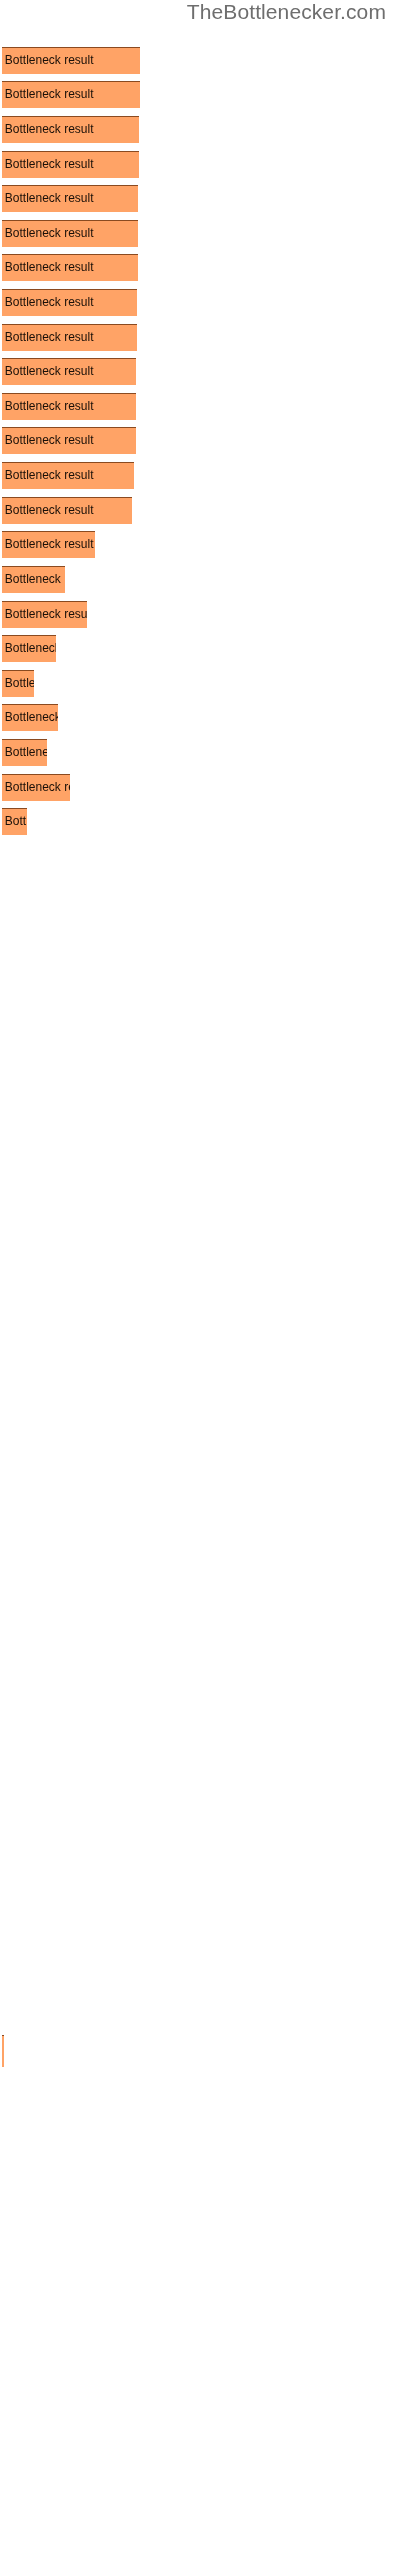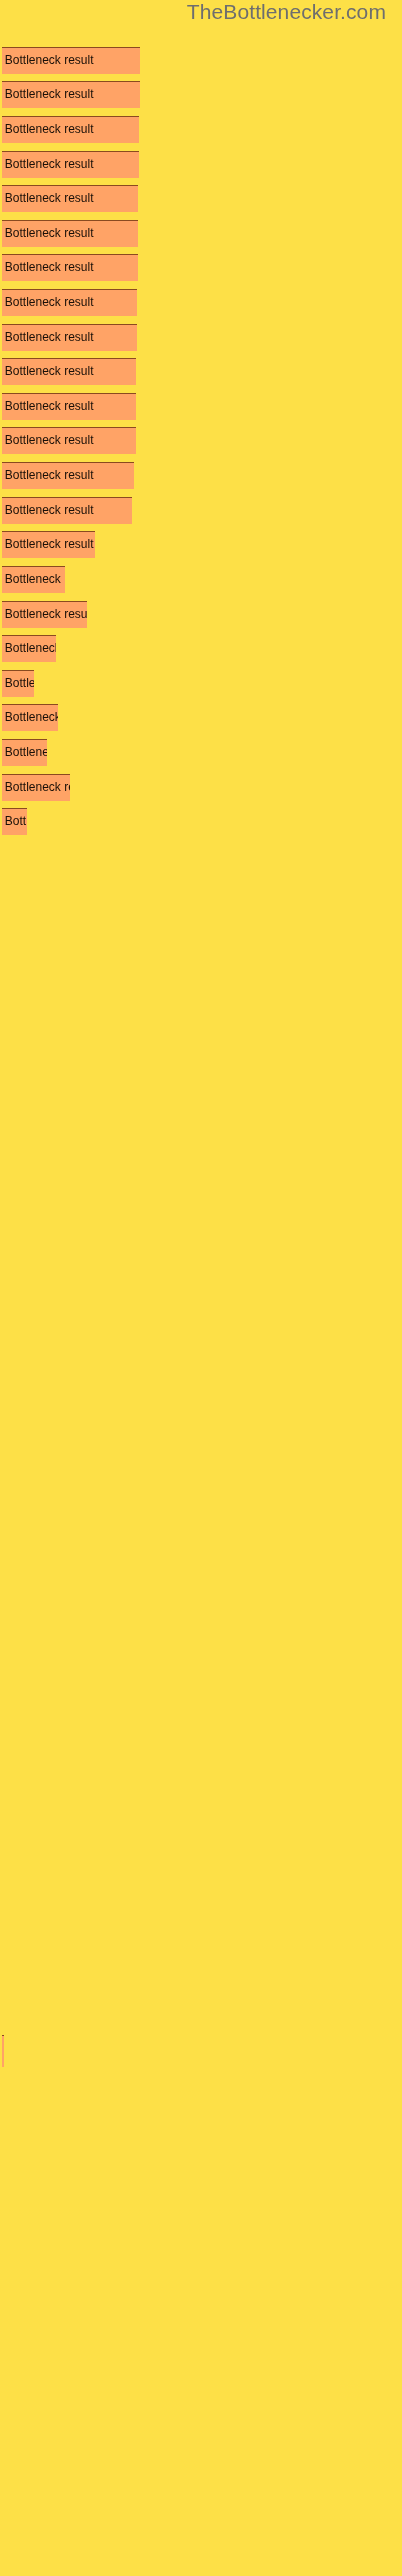--- a/index.html
+++ b/index.html
@@ -16,21 +16,21 @@
     font-family: "Liberation Sans", "DejaVu Sans", sans-serif;
     -webkit-font-smoothing: antialiased;
   }
 
   #canvas {
     position: absolute;
     left: 0;
     top: 0;
     width: 403px;
     height: 2576px;
-    background: #fde047;
+    background: #ffffff;
   }
 
   
   #site-header {
     position: absolute;
     left: 0;
     top: 0;
     width: 394px;
     height: 27px;
     text-align: right;

